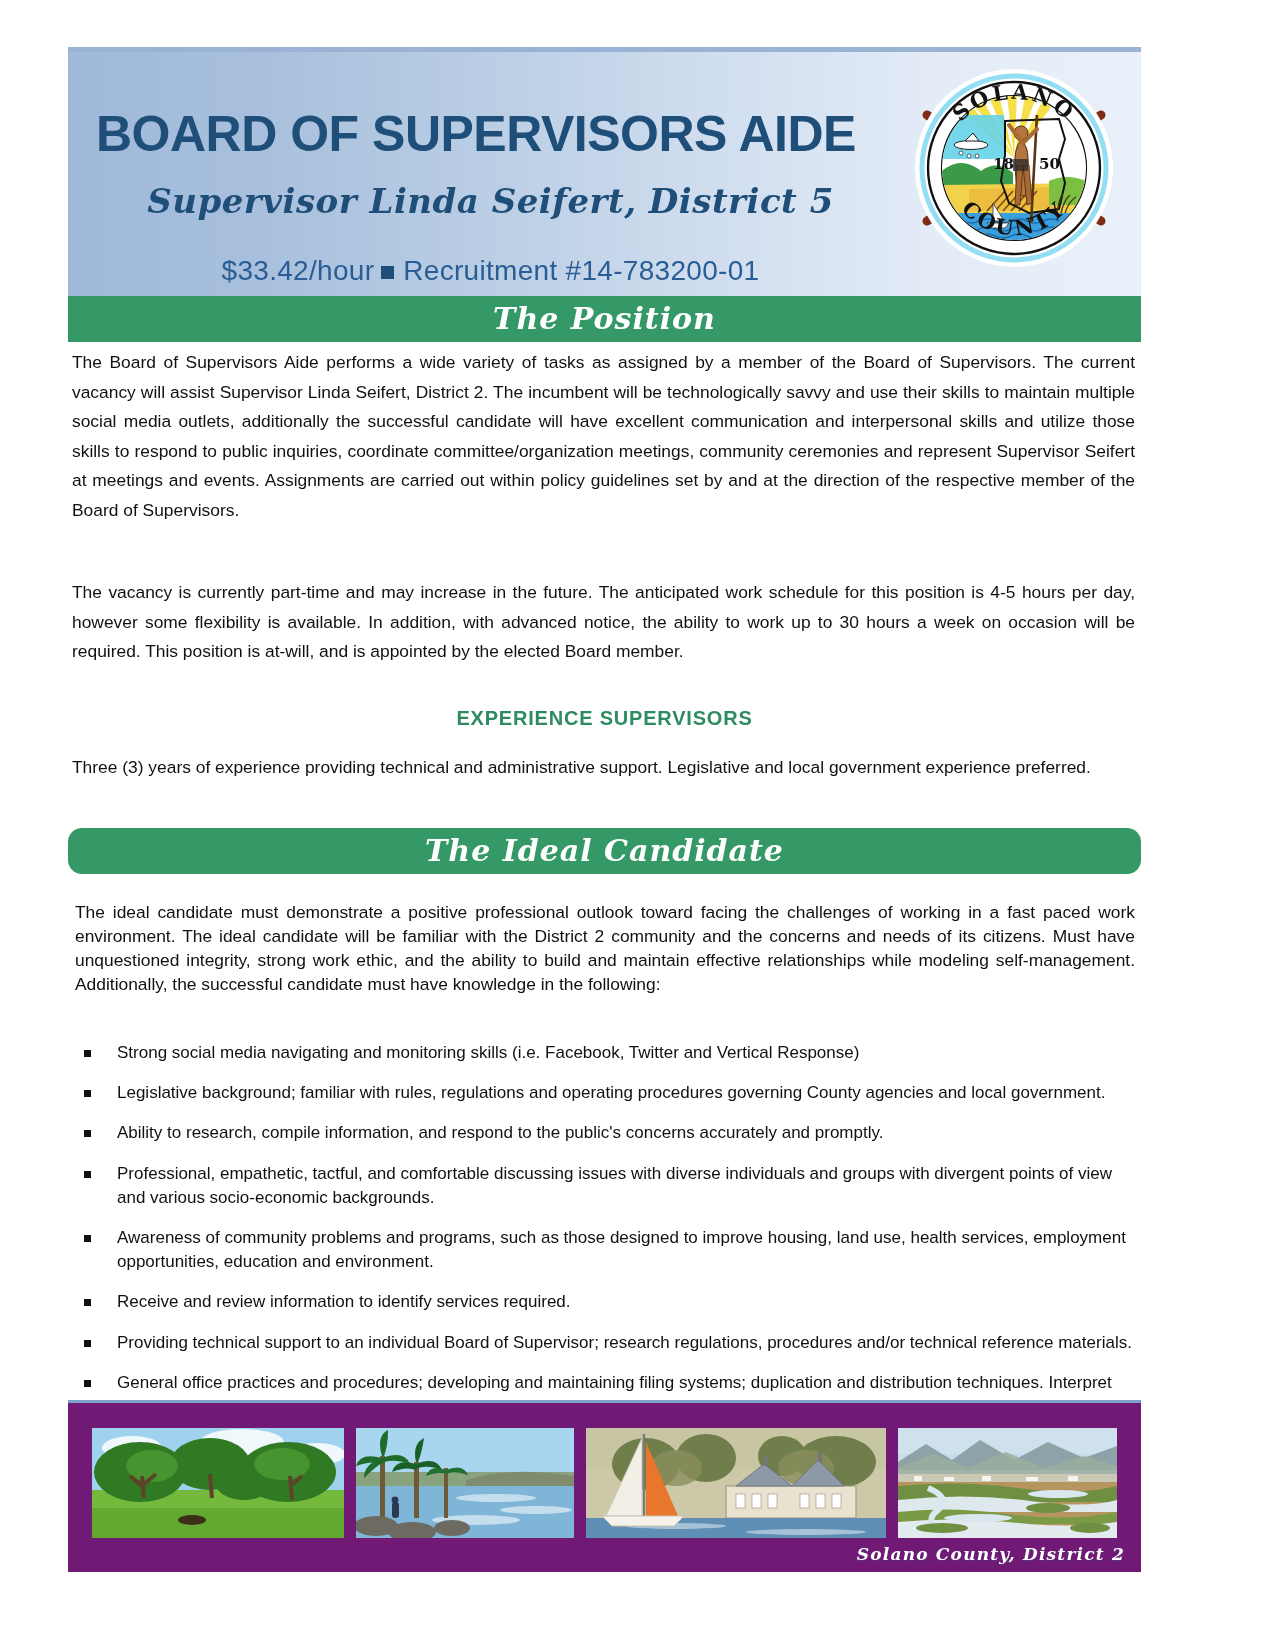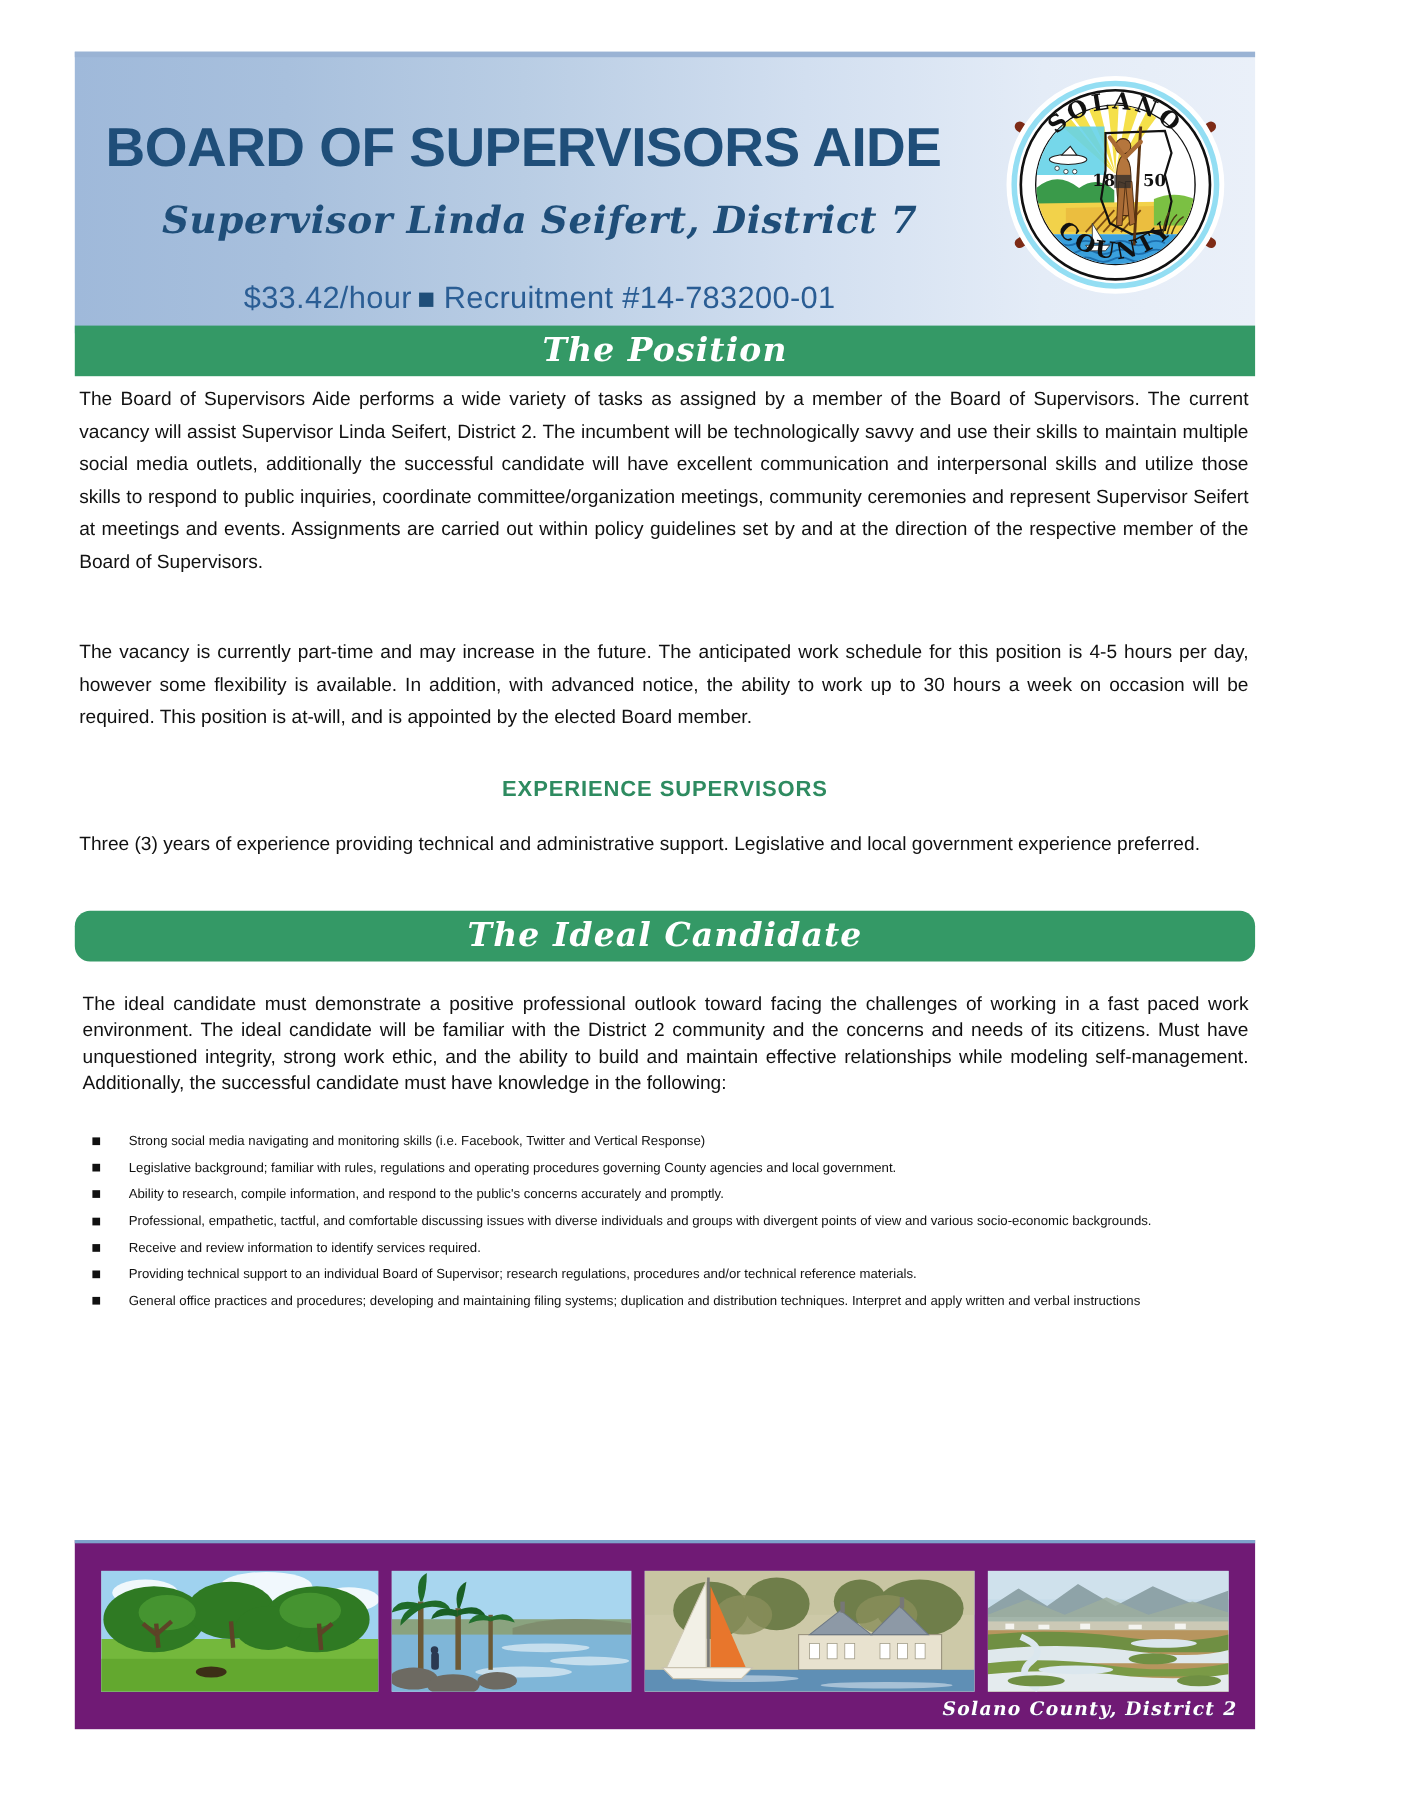--- a/index.html
+++ b/index.html
@@ -189,23 +189,23 @@
     left: 75px;
     top: 1025px;
     width: 1062px;
     margin: 0;
     padding: 0;
     list-style: none;
   }
   .bullet-list li {
     position: relative;
     padding-left: 42px;
-    margin: 0 0 0 0;
+    margin: 16px 0 0 0;
     font-family: "Liberation Sans", sans-serif;
-    font-size: 12px;
+    font-size: 17px;
     line-height: 24.2px;
     color: #111111;
   }
   .bullet-list li .sq {
     position: absolute;
     left: 9px;
     top: 9px;
     width: 7px;
     height: 7px;
     background: #111111;
@@ -257,21 +257,21 @@
 <body>
 
 <div class="page">
 
   <div class="header">
     <div class="header-top-rule"></div>
 
     <div class="header-text-block">
       <div class="job-title">BOARD OF SUPERVISORS AIDE</div>
 
-      <div class="supervisor-line">Supervisor Linda Seifert, District 7</div>
+      <div class="supervisor-line">Supervisor Linda Seifert, District 5</div>
 
       <div class="salary-line">
         <span>$33.42/hour</span><span class="sep-square"></span><span>Recruitment #14-783200-01</span>
       </div>
     </div>
 
     <div class="seal-wrap">
       <svg viewBox="0 0 210 210" xmlns="http://www.w3.org/2000/svg">
         <defs>
           <clipPath id="sealClip">
@@ -404,20 +404,24 @@
       <span class="sq"></span>
       <span>Legislative background; familiar with rules, regulations and operating procedures governing County agencies and local government.</span>
     </li>
     <li>
       <span class="sq"></span>
       <span>Ability to research, compile information, and respond to the public's concerns accurately and promptly.</span>
     </li>
     <li>
       <span class="sq"></span>
       <span>Professional, empathetic, tactful, and comfortable discussing issues with diverse individuals and groups with divergent points of view and various socio-economic backgrounds.</span>
+    </li>
+    <li>
+      <span class="sq"></span>
+      <span>Awareness of community problems and programs, such as those designed to improve housing, land use, health services, employment opportunities, education and environment.</span>
     </li>
     <li>
       <span class="sq"></span>
       <span>Receive and review information to identify services required.</span>
     </li>
     <li>
       <span class="sq"></span>
       <span>Providing technical support to an individual Board of Supervisor; research regulations, procedures and/or technical reference materials.</span>
     </li>
     <li>

